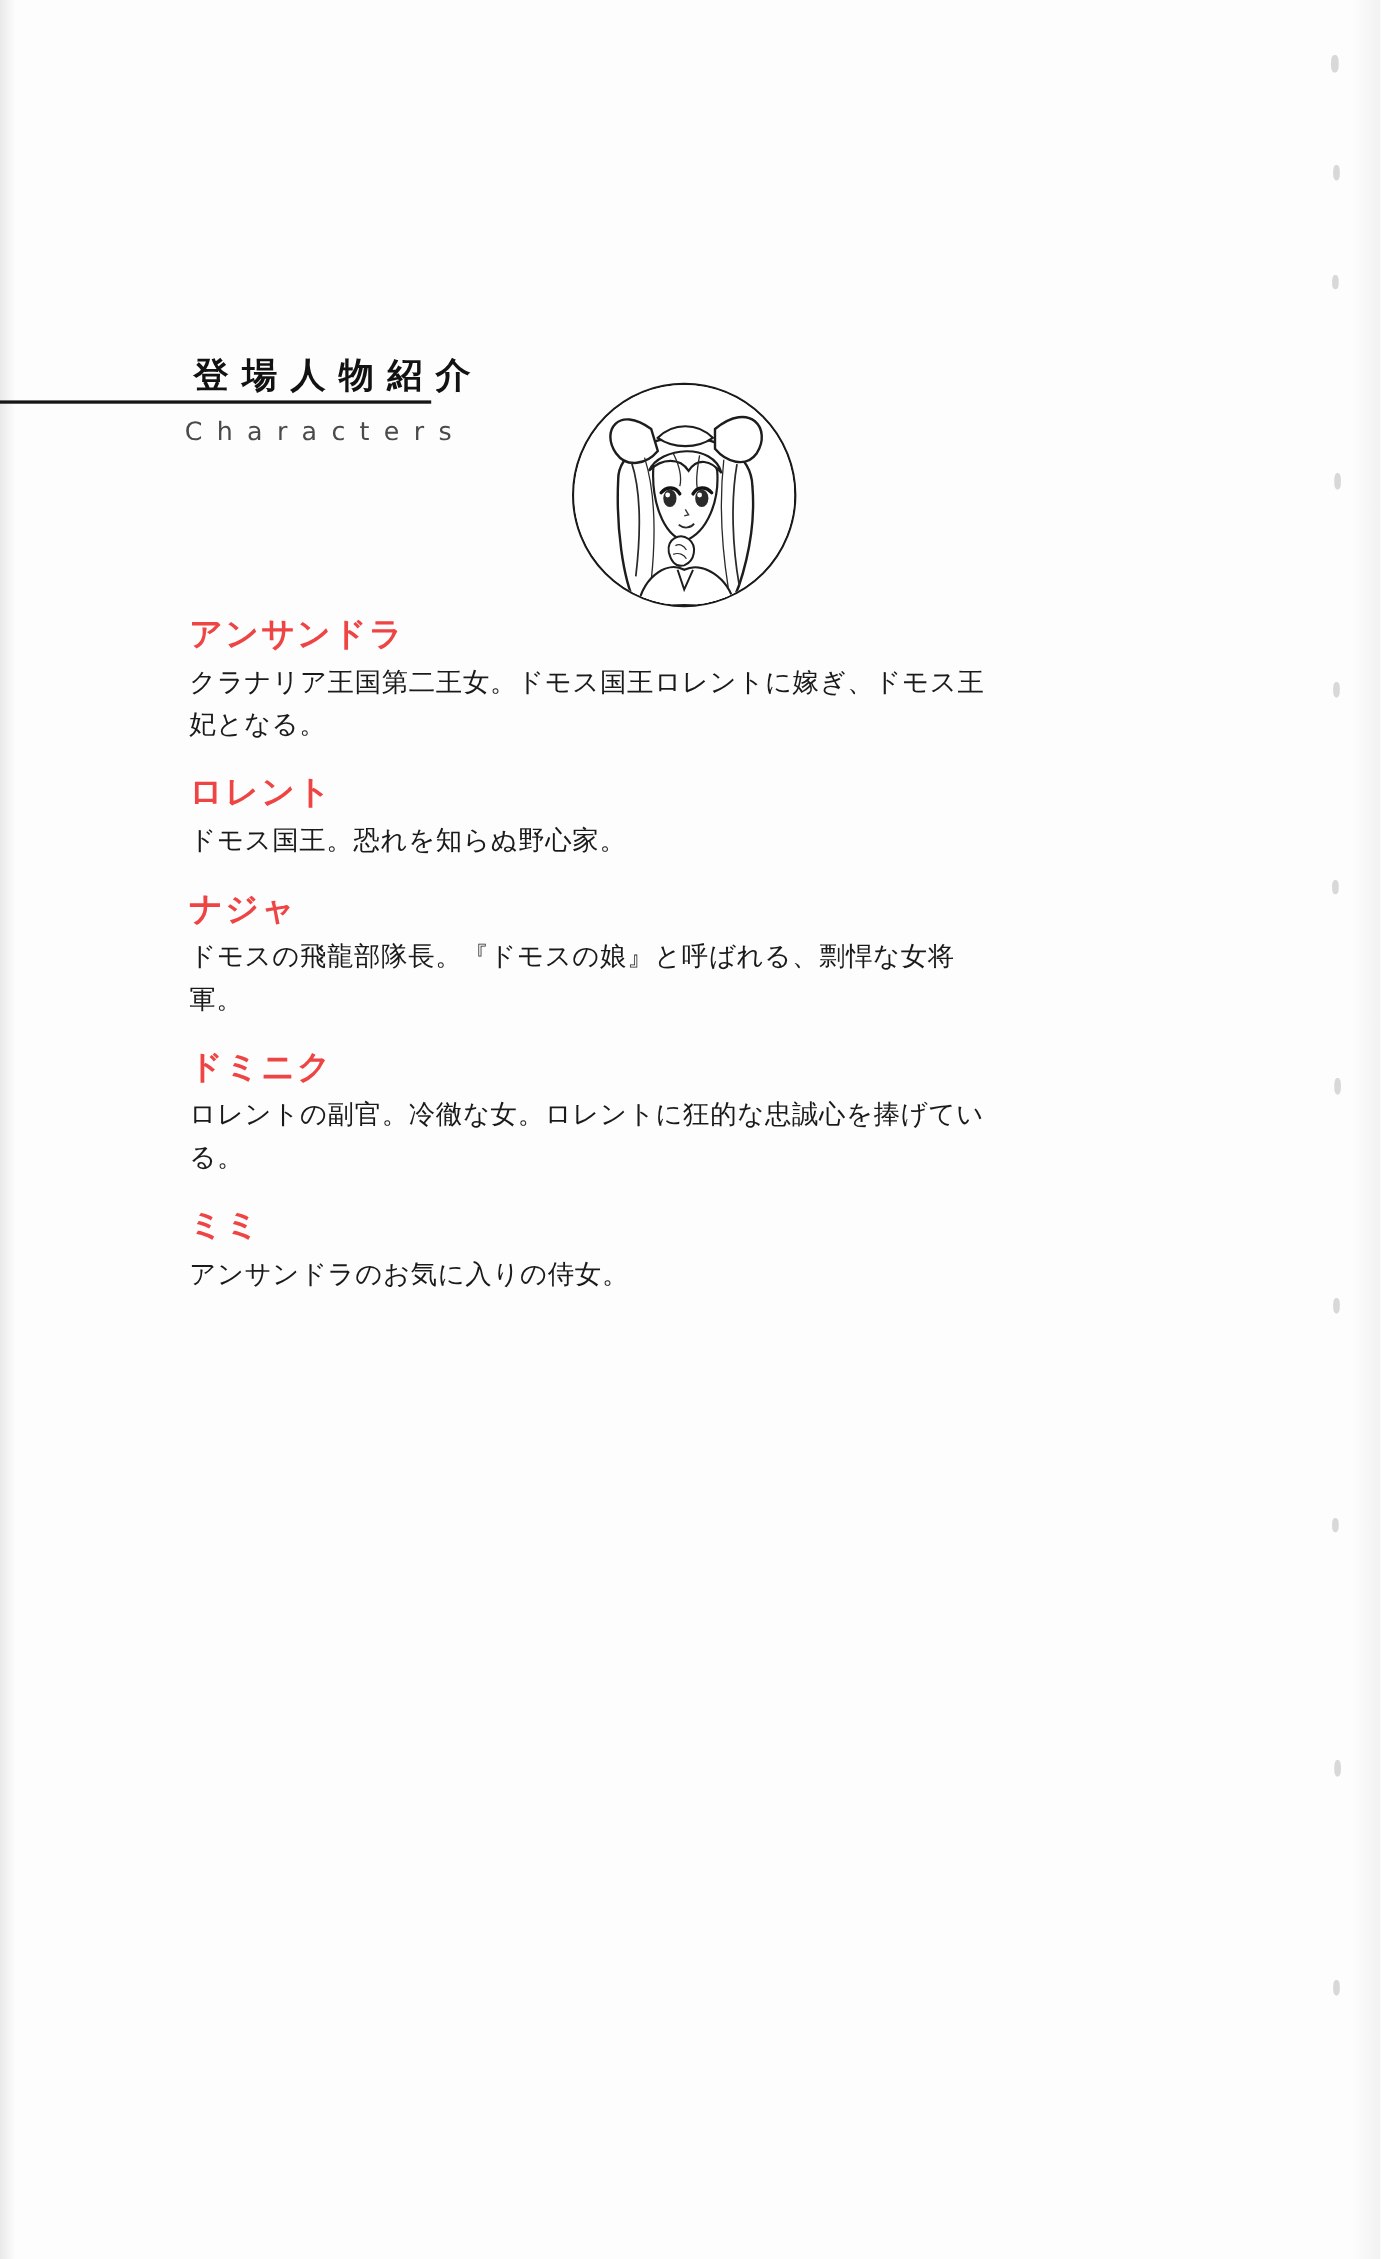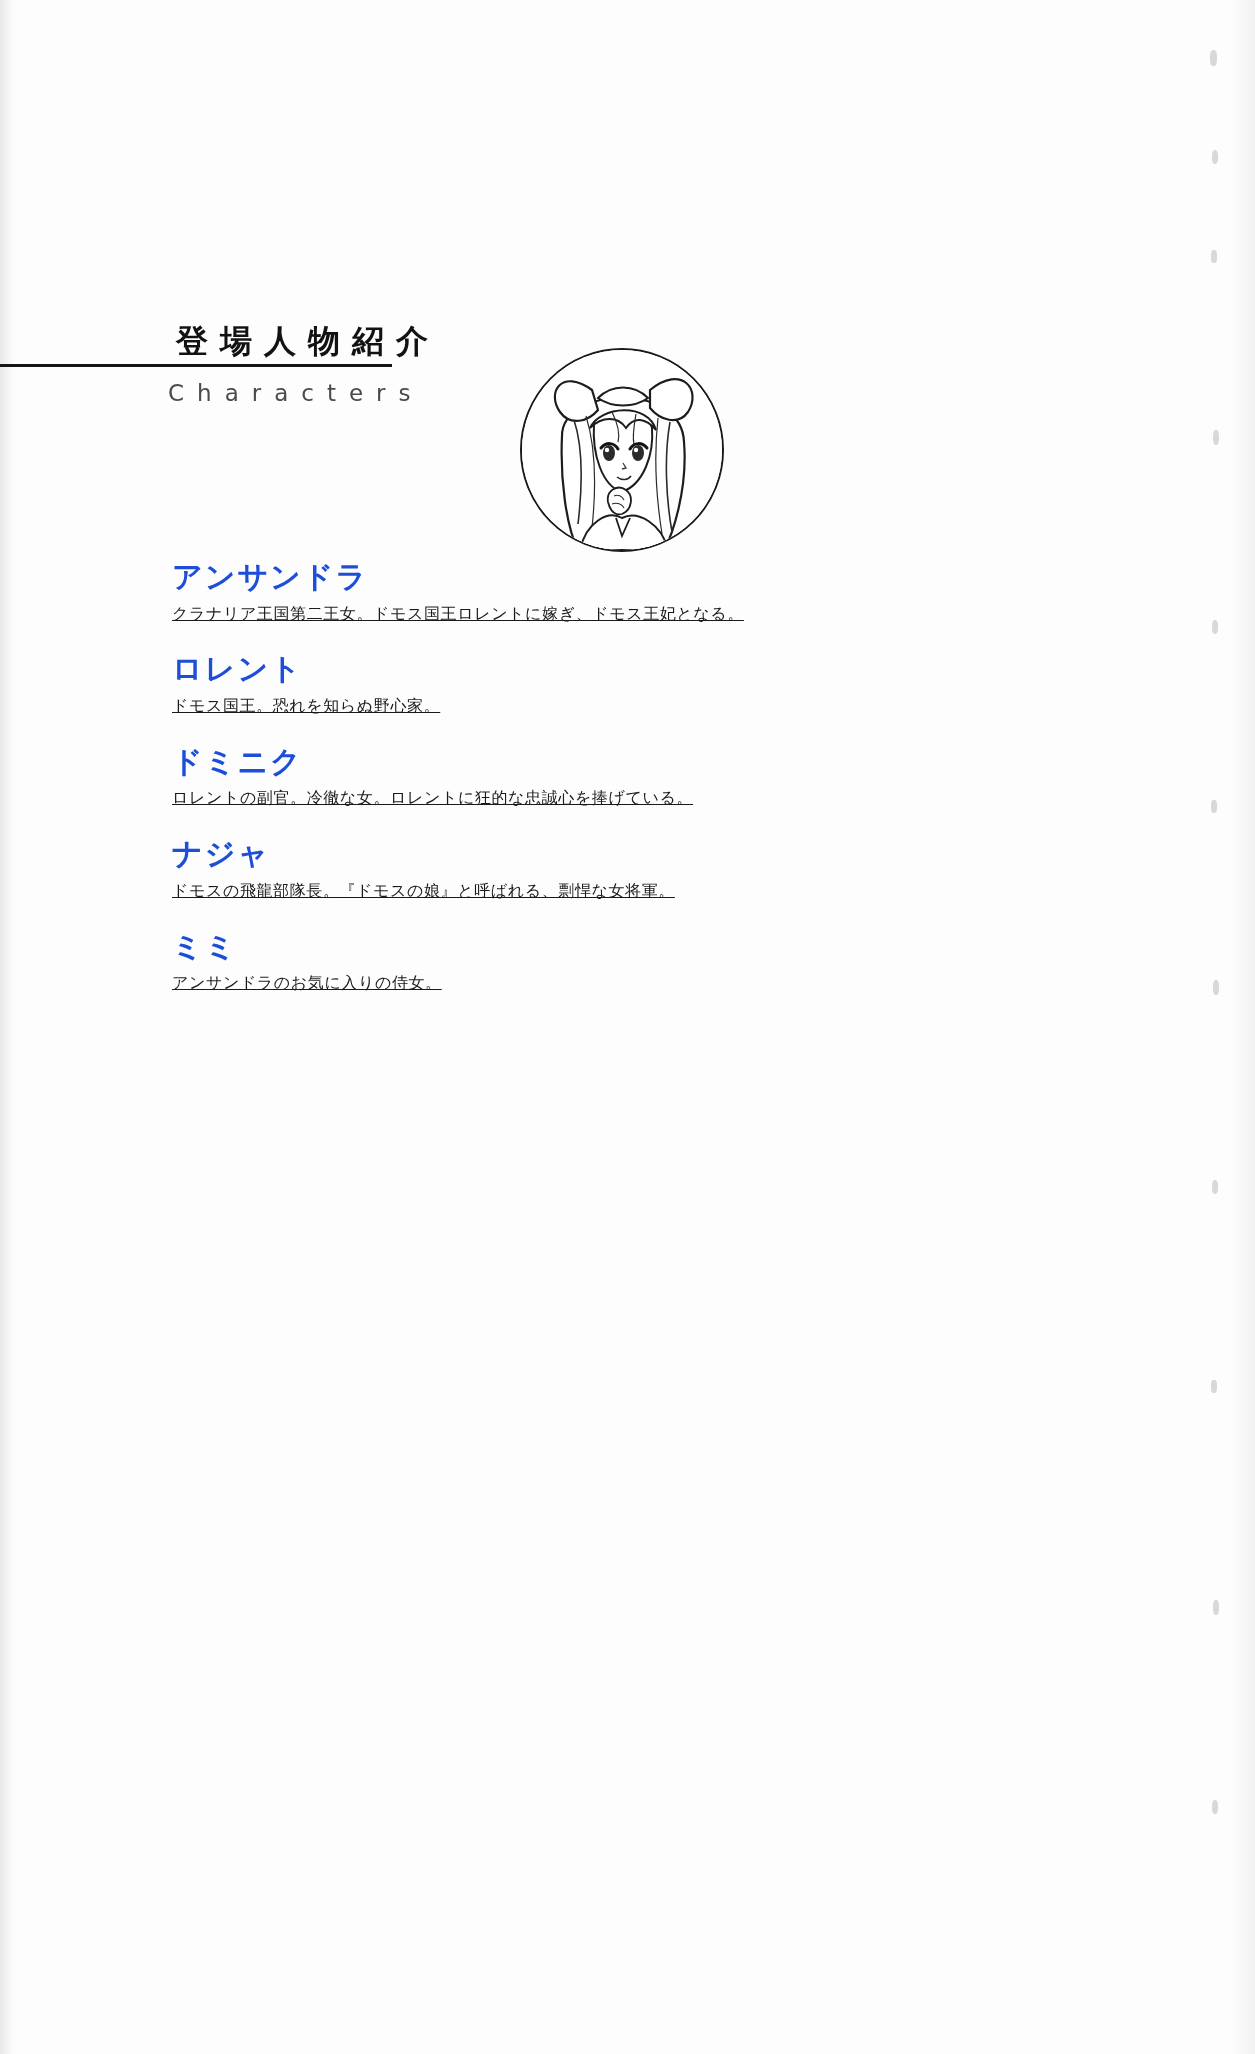--- a/index.html
+++ b/index.html
@@ -100,32 +100,31 @@
     position: absolute;
     left: 172px;
     top: 560px;
     width: 760px;
   }
   .entry { margin-bottom: 26px; }
   .entry-name {
     font-size: 30px;
     font-weight: 700;
     letter-spacing: 2px;
-    color: #1d4ed8;
+    color: #ef4444;
     margin: 0 0 6px 0;
     line-height: 1.15;
   }
   .entry-desc {
-    font-size: 16px;
+    font-size: 24px;
     line-height: 1.62;
     letter-spacing: .6px;
     color: #1a1a1a;
     margin: 0;
     max-width: 740px;
-    text-decoration: underline;
   }
 </style>
 </head>
 <body>
 
 <div class="page">
 
   <div class="gutter-left"></div>
   <div class="edge-right"></div>
 
@@ -194,29 +193,29 @@
       <p class="entry-desc">クラナリア王国第二王女。ドモス国王ロレントに嫁ぎ、ドモス王妃となる。</p>
     </div>
 
     <div class="entry">
       <p class="entry-name">ロレント</p>
       <p class="entry-desc">ドモス国王。恐れを知らぬ野心家。</p>
     </div>
 
 
     <div class="entry">
+      <p class="entry-name">ナジャ</p>
+      <p class="entry-desc">ドモスの飛龍部隊長。『ドモスの娘』と呼ばれる、剽悍な女将軍。</p>
+    </div>
+
+    <div class="entry">
       <p class="entry-name">ドミニク</p>
       <p class="entry-desc">ロレントの副官。冷徹な女。ロレントに狂的な忠誠心を捧げている。</p>
     </div>
 
     <div class="entry">
-      <p class="entry-name">ナジャ</p>
-      <p class="entry-desc">ドモスの飛龍部隊長。『ドモスの娘』と呼ばれる、剽悍な女将軍。</p>
-    </div>
-
-    <div class="entry">
       <p class="entry-name">ミミ</p>
       <p class="entry-desc">アンサンドラのお気に入りの侍女。</p>
     </div>
 
 
   </div>
 </div>
 
 </body></html>

